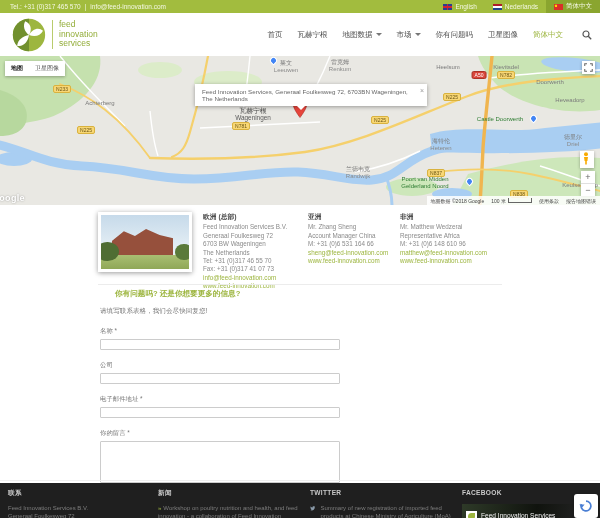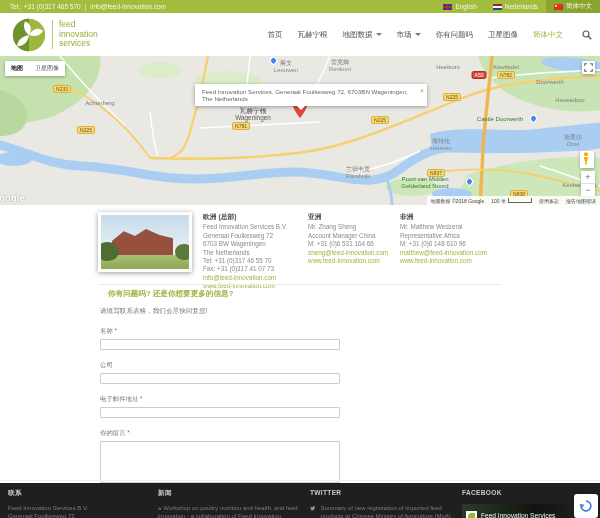--- a/index.html
+++ b/index.html
@@ -76,21 +76,21 @@
   .photo .lawn{position:absolute;left:0;bottom:0;width:100%;height:26%;background:linear-gradient(#a9bf72,#8fa757);background-color:#9db163;}
   .photo .bush1{position:absolute;left:-6%;bottom:14%;width:26%;height:36%;background:#4f6d33;border-radius:50%;}
   .photo .bush2{position:absolute;right:-4%;bottom:16%;width:20%;height:30%;background:#5a7a3a;border-radius:50%;}
   .ccol{position:absolute;top:8px;font-size:6.3px;line-height:8.4px;color:#8a8a8a;}
   .ccol h4{margin:0 0 2px 0;font-size:6.8px;color:#4c4c4c;font-weight:bold;}
   .ccol a{display:block;color:#9cb53e;text-decoration:none;}
   .divider{position:absolute;left:98px;width:404px;height:1px;background:#ececec;}
 
   
   .form{position:absolute;left:100px;top:285px;width:400px;}
-  .form h3{margin:4px 0 0 8px;font-size:7.6px;color:#9cb53e;font-weight:bold;}
+  .form h3{margin:4px 0 0 15px;font-size:7.6px;color:#9cb53e;font-weight:bold;}
   .form .intro{margin-top:8px;font-size:6.6px;color:#777;}
   .flabel{display:block;margin-top:11px;font-size:6.4px;color:#777;}
   .finput{display:block;margin-top:3px;width:240px;height:11px;border:1px solid #ccc;border-radius:1px;
           box-sizing:border-box;background:#fff;font-size:7px;padding:0 3px;}
   .ftextarea{display:block;margin-top:3px;width:240px;height:42px;border:1px solid #ccc;border-radius:1px;
           box-sizing:border-box;background:#fff;resize:none;font-size:7px;padding:2px 3px;font-family:inherit;}
   .fsubmit{margin-top:8px;background:#ececec;border:1px solid #c9c9c9;border-radius:2px;
            font-size:6.4px;color:#555;padding:3px 7px;cursor:pointer;font-family:inherit;}
 
   

